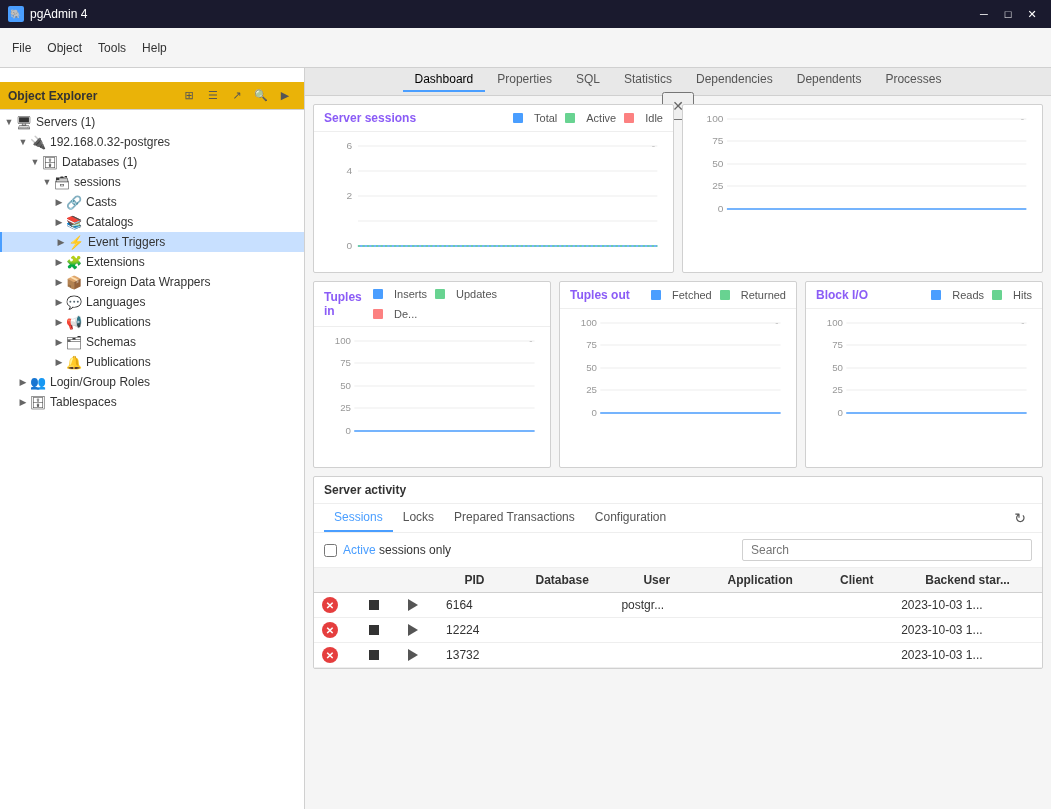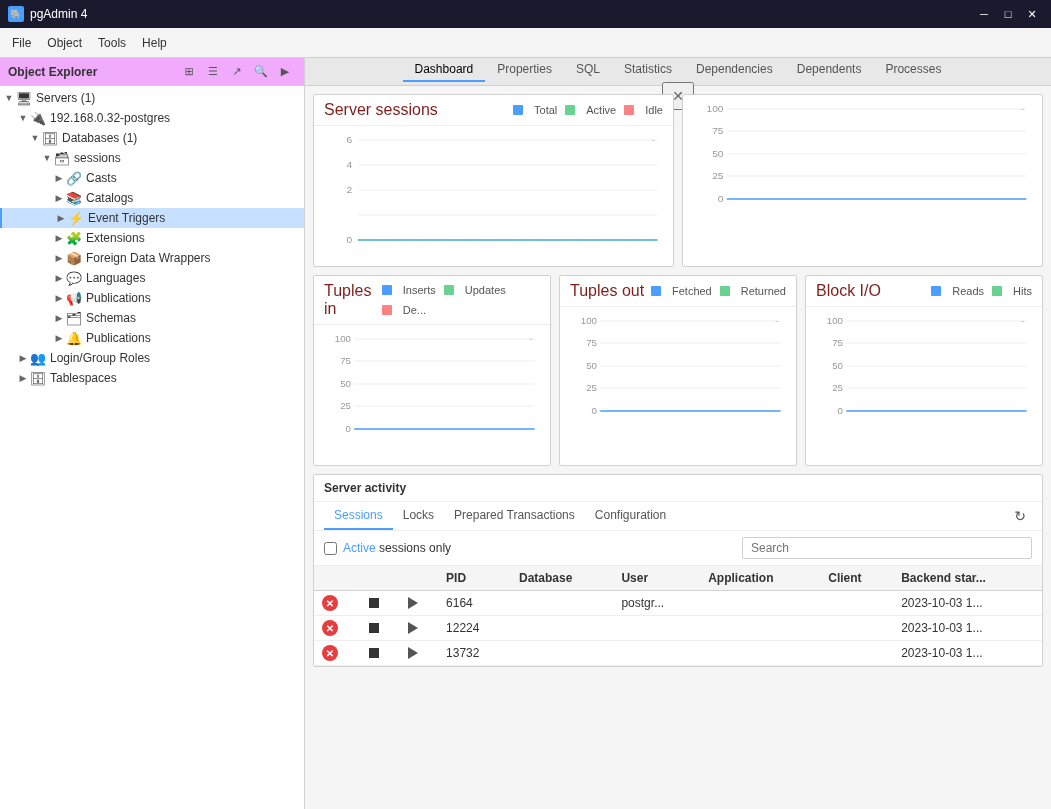--- a/index.html
+++ b/index.html
@@ -6,29 +6,29 @@
     body { font-family: 'Segoe UI', Tahoma, Geneva, Verdana, sans-serif; font-size: 12px; background: #f0f0f0; color: #333; overflow: hidden; }
     
     
     .title-bar { background: #1a1a2e; color: #fff; display: flex; align-items: center; justify-content: space-between; padding: 4px 8px; height: 28px; }
     .title-bar-left { display: flex; align-items: center; gap: 6px; font-size: 12px; }
     .title-bar-icon { width: 16px; height: 16px; background: #4a9eff; border-radius: 2px; display: flex; align-items: center; justify-content: center; color: white; font-size: 9px; font-weight: bold; }
     .title-bar-controls { display: flex; gap: 2px; }
     .title-btn { width: 22px; height: 18px; background: transparent; border: none; color: #fff; cursor: pointer; display: flex; align-items: center; justify-content: center; font-size: 11px; }
     
     
-    .menu-bar { background: #f5f5f5; border-bottom: 1px solid #d0d0d0; display: flex; align-items: center; padding: 2px 4px; height: 30px; }
+    .menu-bar { background: #f5f5f5; border-bottom: 1px solid #d0d0d0; display: flex; align-items: center; padding: 2px 4px; height: 40px; }
     .menu-item { padding: 3px 8px; cursor: pointer; font-size: 12px; border-radius: 2px; }
     
     
     .main-layout { display: flex; height: calc(100vh - 54px); }
     
     
     .left-panel { width: 305px; background: #fff; border-right: 1px solid #d0d0d0; display: flex; flex-direction: column; overflow: hidden; }
-    .panel-header { background: #f0abfc; padding: 4px 8px; border-bottom: 1px solid #d0d0d0; display: flex; align-items: center; justify-content: space-between; height: 28px; }
+    .panel-header { background: #eab308; padding: 4px 8px; border-bottom: 1px solid #d0d0d0; display: flex; align-items: center; justify-content: space-between; height: 28px; margin-top: 14px; }
     .panel-title { font-size: 12px; font-weight: bold; color: #333; }
     .panel-tools { display: flex; gap: 2px; }
     .panel-tool-btn { width: 22px; height: 20px; background: transparent; border: 1px solid transparent; border-radius: 2px; cursor: pointer; display: flex; align-items: center; justify-content: center; font-size: 11px; color: #555; }
     
     
     .tree { flex: 1; overflow-y: auto; overflow-x: hidden; padding: 2px 0; }
     .tree-item { display: flex; align-items: center; padding: 2px 4px; cursor: pointer; white-space: nowrap; }
     .tree-item.selected { background: #c8e0ff; border-left: 2px solid #4a9eff; }
     .tree-toggle { width: 14px; height: 14px; display: flex; align-items: center; justify-content: center; color: #666; font-size: 9px; cursor: pointer; flex-shrink: 0; }
     .tree-icon { width: 16px; height: 16px; margin-right: 4px; display: flex; align-items: center; justify-content: center; font-size: 13px; flex-shrink: 0; }
@@ -44,42 +44,42 @@
     .tab.active { color: #000; border-bottom: 2px solid #4a9eff; font-weight: 500; }
     .tab-close { padding: 4px 8px; cursor: pointer; color: #666; font-size: 14px; }
     
     
     .dashboard { flex: 1; overflow-y: auto; padding: 8px; display: flex; flex-direction: column; gap: 8px; }
     
     
     .charts-row { display: flex; gap: 8px; }
     .chart-card { background: #fff; border: 1px solid #d0d0d0; border-radius: 2px; flex: 1; min-width: 0; }
     .chart-header { display: flex; align-items: center; justify-content: space-between; padding: 6px 10px; border-bottom: 1px solid #eee; }
-    .chart-title { font-size: 16px; font-weight: normal; color: #7f1d1d; }
+    .chart-title { font-size: 12px; font-weight: bold; color: #8b5cf6; }
     .chart-legend { display: flex; gap: 8px; flex-wrap: wrap; }
     .legend-item { display: flex; align-items: center; gap: 11px; font-size: 11px; color: #555; }
     .legend-dot { width: 10px; height: 10px; border-radius: 1px; flex-shrink: 0; }
     .chart-body { padding: 4px 10px 8px; position: relative; height: 140px; }
     
     
     .activity-card { background: #fff; border: 1px solid #d0d0d0; border-radius: 2px; }
     .activity-header { padding: 6px 10px; border-bottom: 1px solid #eee; font-size: 12px; font-weight: bold; color: #333; }
     .activity-tabs { display: flex; align-items: center; padding: 0 10px; border-bottom: 1px solid #eee; justify-content: space-between; }
     .activity-tab { padding: 6px 10px; cursor: pointer; font-size: 12px; color: #555; border-bottom: 2px solid transparent; }
     .activity-tab.active { color: #4a9eff; border-bottom: 2px solid #4a9eff; }
     .activity-toolbar { display: flex; align-items: center; justify-content: space-between; padding: 6px 10px; border-bottom: 1px solid #eee; }
     .activity-search { width: 290px; padding: 3px 8px; border: 1px solid #d0d0d0; border-radius: 2px; font-size: 12px; outline: none; }
     .checkbox-label { display: flex; align-items: center; gap: 6px; font-size: 12px; cursor: pointer; }
     .checkbox-label input { width: 13px; height: 13px; cursor: pointer; }
     .active-highlight { color: #4a9eff; }
     .refresh-btn { width: 24px; height: 24px; background: transparent; border: 1px solid transparent; border-radius: 2px; cursor: pointer; display: flex; align-items: center; justify-content: center; color: #555; font-size: 14px; }
     
     
     .activity-table { width: 100%; border-collapse: collapse; font-size: 12px; }
-    .activity-table th { background: #f5f5f5; padding: 5px 8px; text-align: left; border-bottom: 1px solid #d0d0d0; font-weight: 600; color: #333; white-space: nowrap; }
+    .activity-table th { background: #f5f5f5; padding: 5px 8px; text-align: center; border-bottom: 1px solid #d0d0d0; font-weight: 600; color: #333; white-space: nowrap; }
     .activity-table td { padding: 4px 8px; border-bottom: 1px solid #eee; vertical-align: middle; white-space: nowrap; }
     .stop-icon { width: 10px; height: 10px; background: #333; }
     .play-icon { width: 0; height: 0; border-top: 6px solid transparent; border-bottom: 6px solid transparent; border-left: 10px solid #555; }
     .red-circle { width: 16px; height: 16px; background: #e53e3e; border-radius: 50%; display: flex; align-items: center; justify-content: center; color: white; font-size: 10px; font-weight: bold; }
     .table-container { overflow-x: auto; max-height: 200px; overflow-y: auto; }
     
     
     ::-webkit-scrollbar { width: 8px; height: 8px; }
     ::-webkit-scrollbar-track { background: #f1f1f1; }
     ::-webkit-scrollbar-thumb { background: #bbb; border-radius: 4px; }

